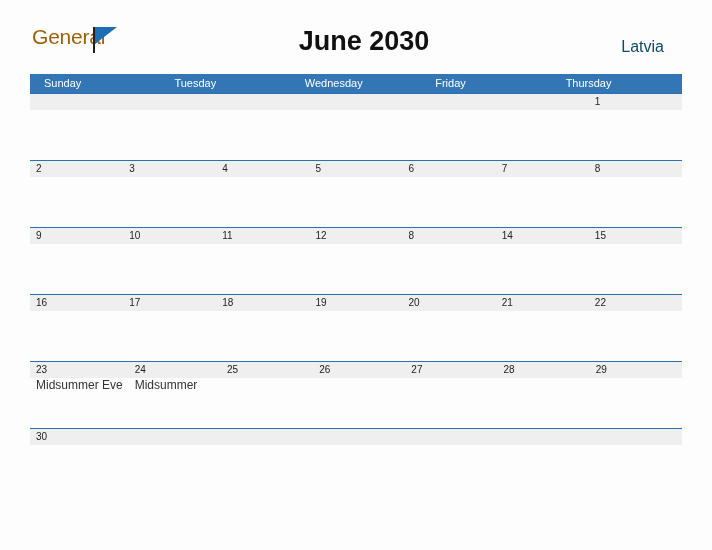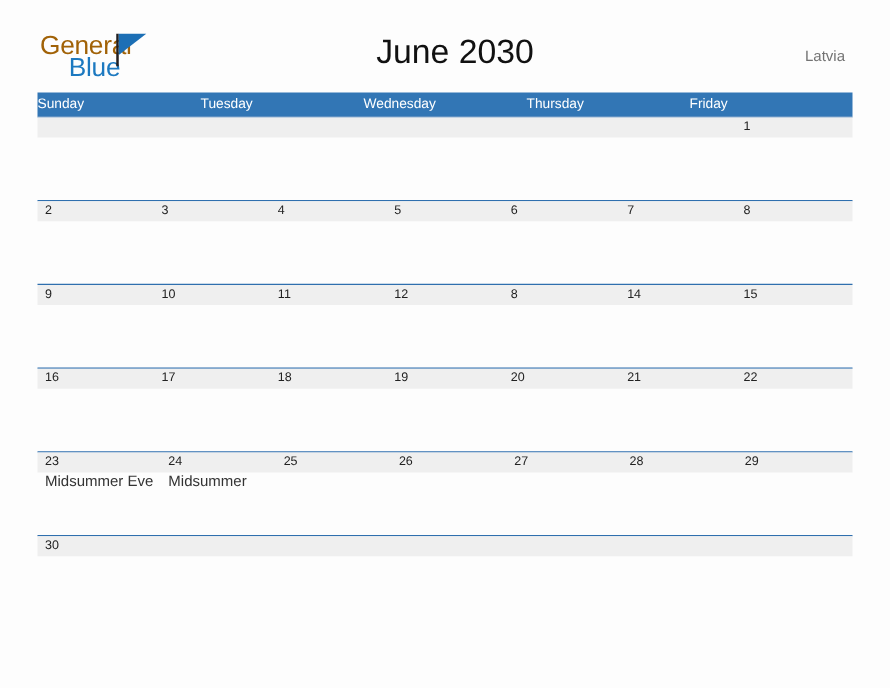--- a/index.html
+++ b/index.html
@@ -67,46 +67,46 @@
     background: #231f20;
   }
   .cal-title {
     position: absolute;
     left: 16px;
     right: 0;
     top: 4px;
     text-align: center;
     font-size: 27px;
     color: #111111;
-    font-weight: normal;
+    font-weight: bold;
   }
   .country {
     position: absolute;
-    right: 6px;
+    right: 18px;
     top: 16px;
-    font-size: 12px;
-    color: #737373;
+    font-size: 16px;
+    color: #0c4a6e;
   }
 
   
   .calendar {
     margin: 0 30px;
     width: 652px;
   }
   .weekday-row {
     display: flex;
     background: #3276b5;
     height: 19px;
   }
   .weekday {
     flex: 1 1 0;
     color: #ffffff;
     font-size: 11px;
     line-height: 19px;
-    padding-left: 0;
+    padding-left: 14px;
     box-sizing: border-box;
     white-space: nowrap;
   }
   .week-row {
     display: flex;
     border-top: 1.6px solid #2f6fae;
     height: 67px;
     box-sizing: border-box;
     position: relative;
     background: #fdfdfd;
@@ -150,37 +150,36 @@
 <body>
 
 <div class="page">
 
   <div class="header">
 
     <div class="logo">
       <span class="logo-general">General</span>
       <span class="logo-bar"></span>
       <span class="logo-tri"></span>
-      <span class="logo-blue">Blue</span>
     </div>
 
     <div class="cal-title">June 2030</div>
 
     <div class="country">Latvia</div>
 
   </div>
 
   <div class="calendar">
 
     <div class="weekday-row">
       <div class="weekday">Sunday</div>
       <div class="weekday">Tuesday</div>
       <div class="weekday">Wednesday</div>
+      <div class="weekday">Friday</div>
       <div class="weekday">Thursday</div>
-      <div class="weekday">Friday</div>
     </div>
 
     <div class="week-row">
       <div class="day-cell">
           <span class="day-num"></span>
           <span class="day-event"></span>
         </div>
       <div class="day-cell">
           <span class="day-num"></span>
           <span class="day-event"></span>

